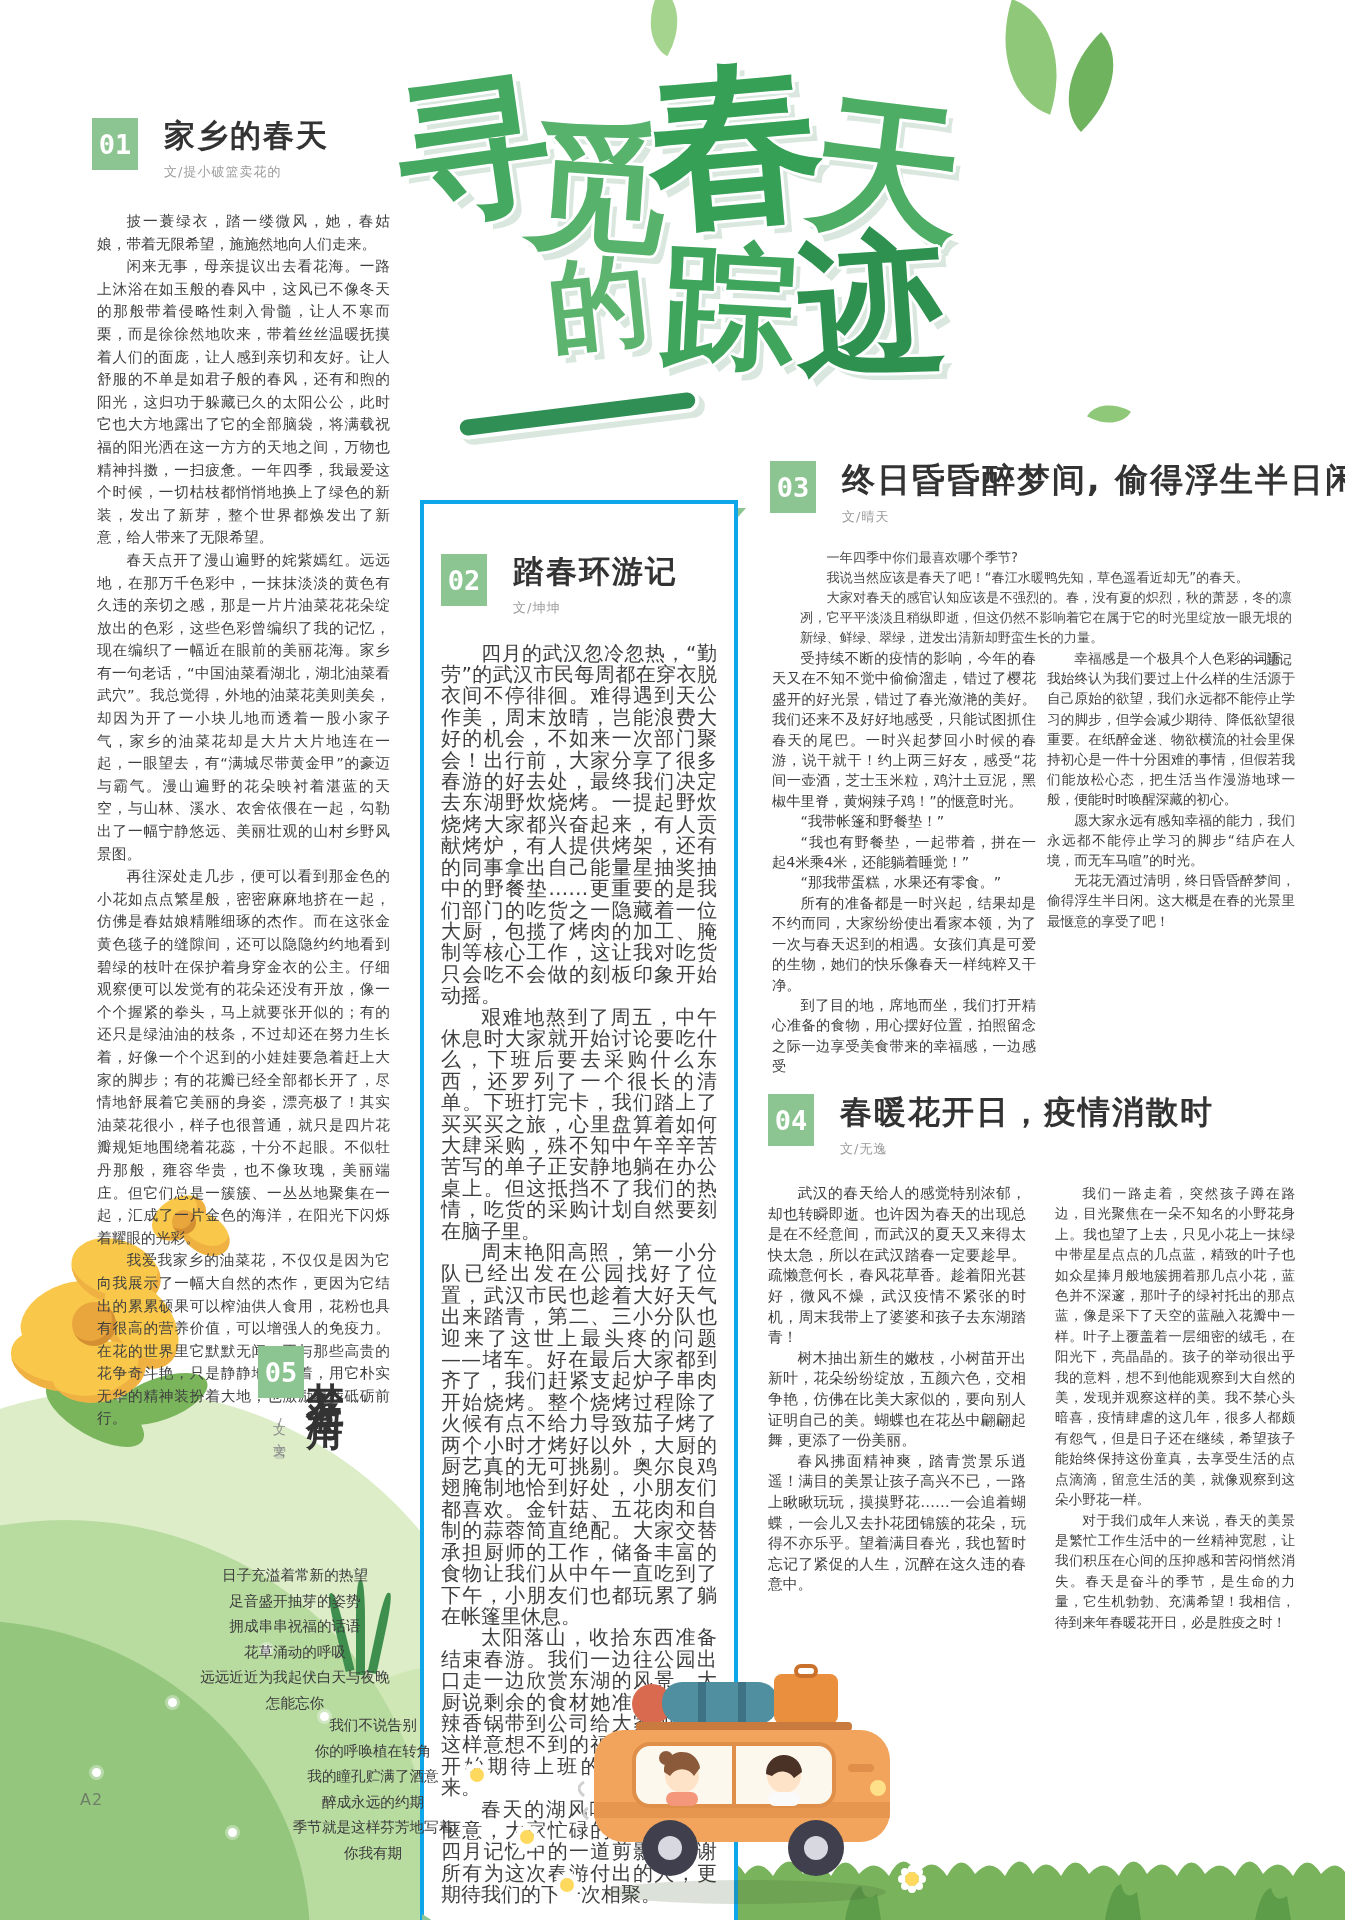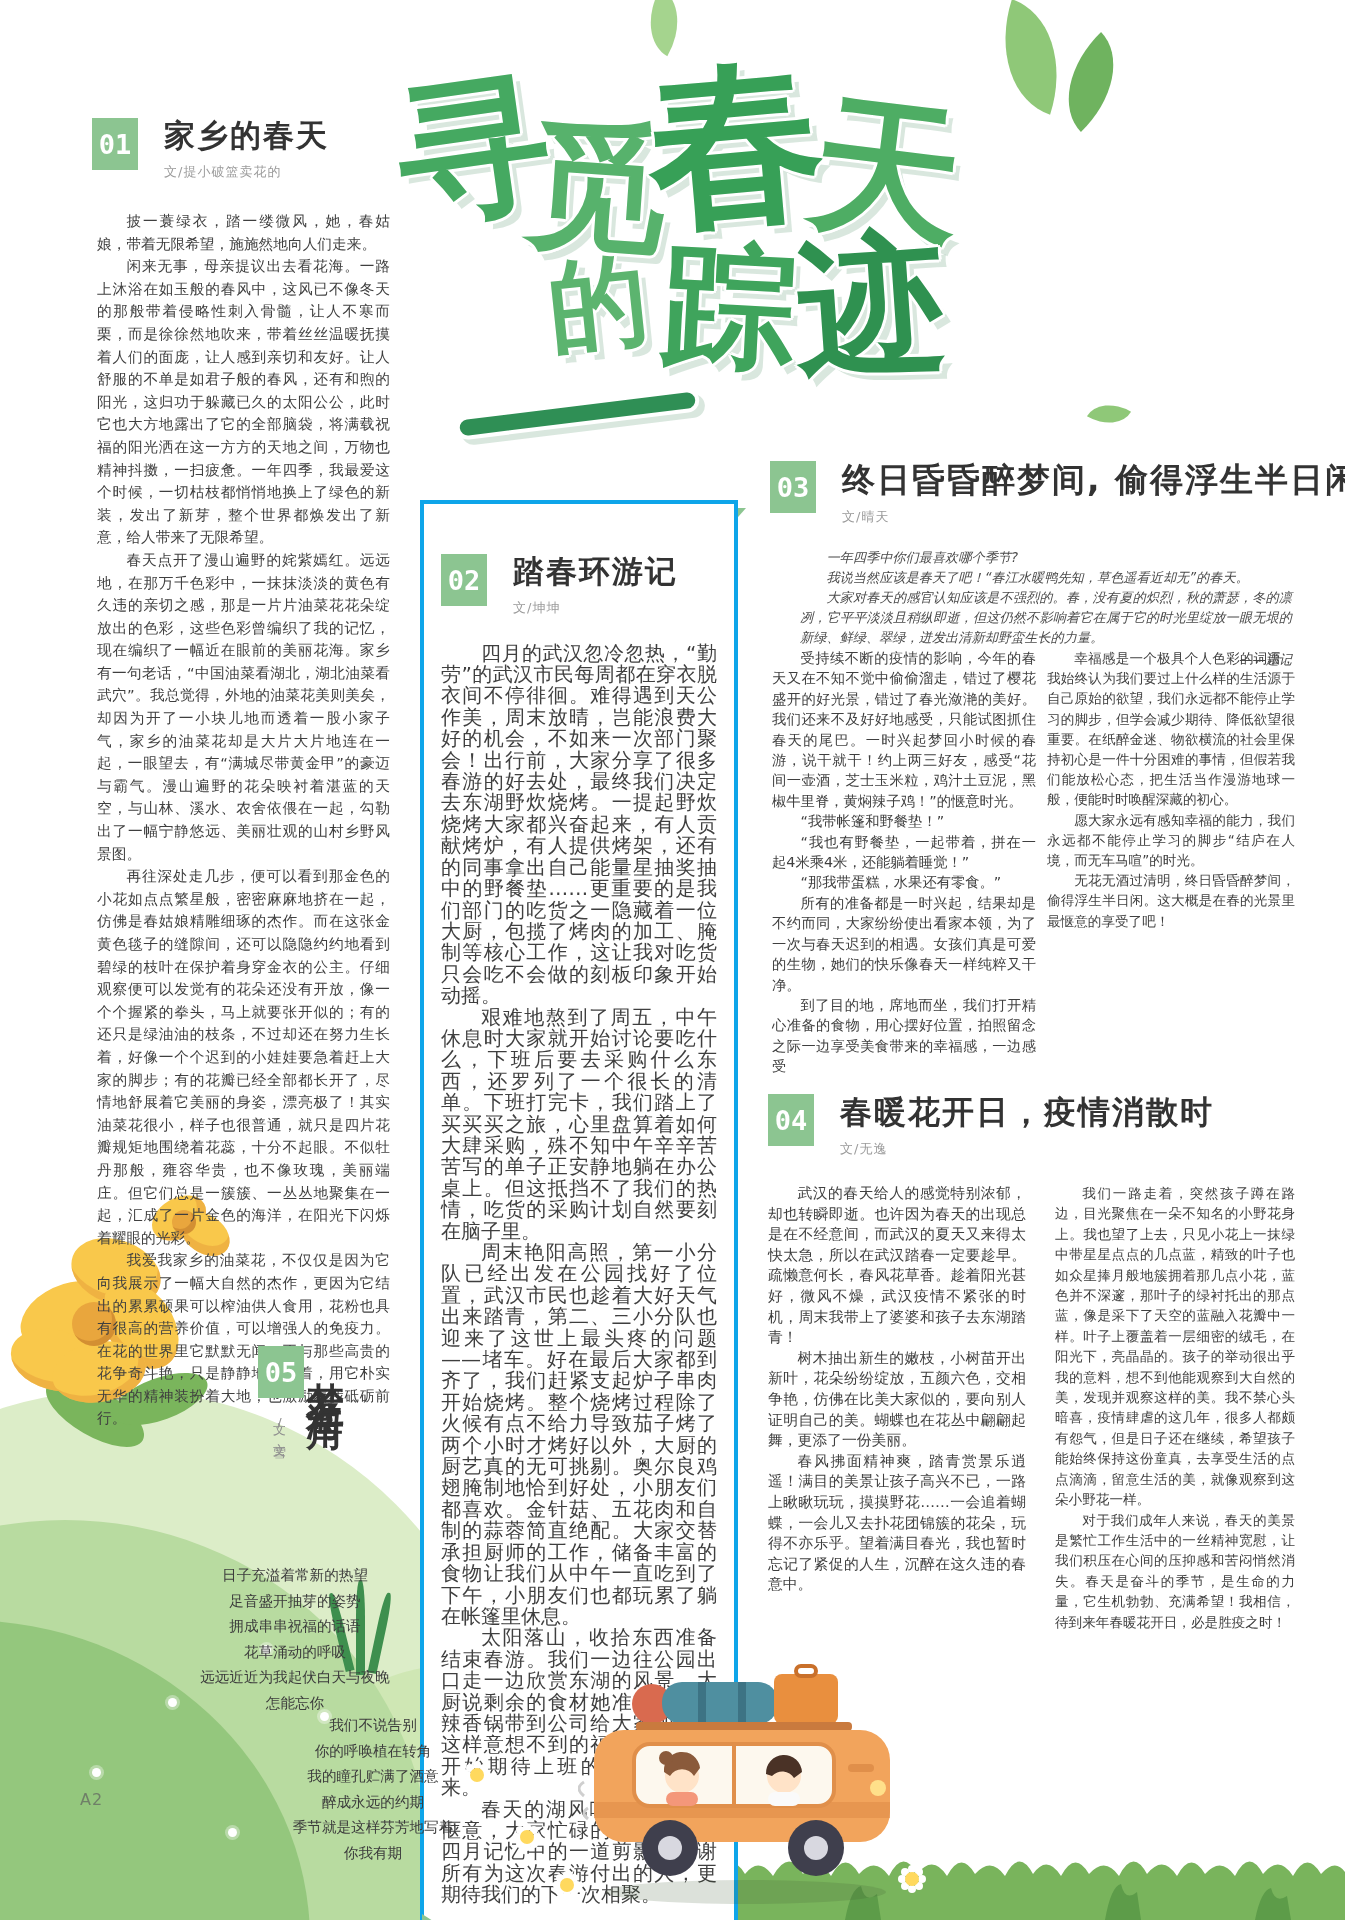--- a/index.html
+++ b/index.html
@@ -30,21 +30,21 @@
           border:4px solid #0ea5e9; padding:50px 17px 58px 17px; z-index:3; }
   .box2 .art-header { position:relative; }
   .box2 .col2body { margin-top:26px; color:#3f3f3f; text-align:justify;
                     font-size:20px; line-height:21.4px; }
   .box2 .col2body p { text-indent:2em; }
   .box2::after { content:""; position:absolute; left:-2px; bottom:-2px; width:0; height:0;
                  border-bottom:52px solid #8cc591; border-right:82px solid transparent; }
 
   
   .epigraph { position:absolute; left:800px; top:548px; width:492px; z-index:3;
-              font-style:italic; color:#4a4a4a; font-size:13.2px; line-height:20px; text-align:justify; }
+              color:#4a4a4a; font-size:13.2px; line-height:20px; text-align:justify; }
   .epigraph p { text-indent:2em; }
   .epigraph .sig { text-align:right; text-indent:0; margin-top:2px; }
 
   
   .a5 { position:absolute; z-index:4; }
   .vert { writing-mode:vertical-rl; text-orientation:upright; }
   .a5-byline { position:absolute; left:270px; top:1412px; font-size:13px; color:#8f8f8f; letter-spacing:3px; z-index:4; }
   .a5-title { position:absolute; left:299px; top:1352px; font-size:38px; font-weight:bold; color:#333;
               letter-spacing:10px; z-index:4; }
   .stanza { position:absolute; z-index:4; color:#3c3c3c; font-size:14.6px; line-height:25.5px; }

